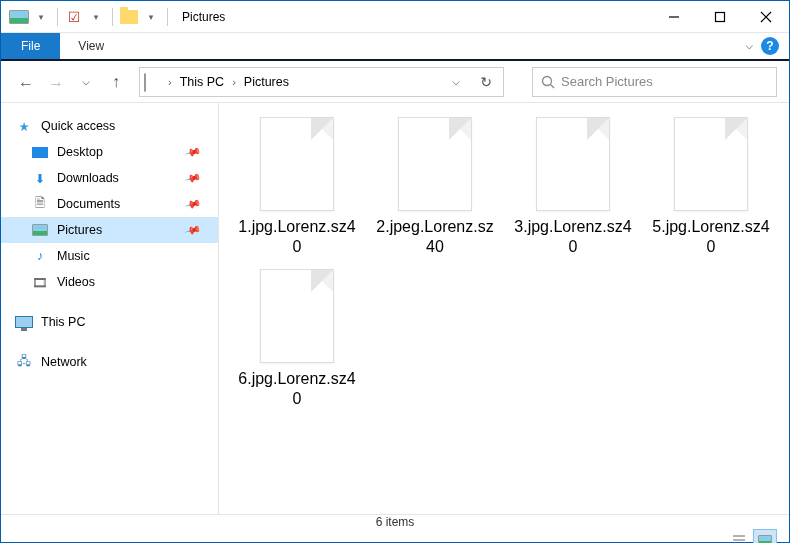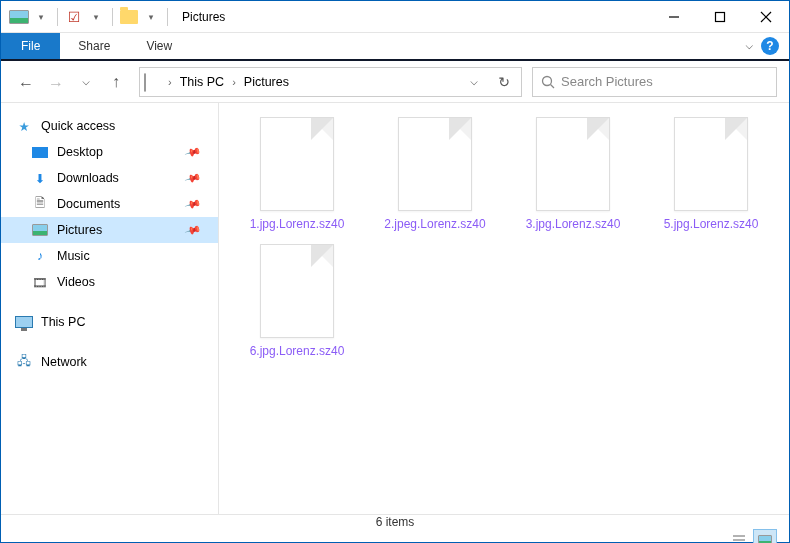--- a/index.html
+++ b/index.html
@@ -25,42 +25,42 @@
 
 
 .navbar { height: 42px; display: flex; align-items: center; padding: 4px 12px; gap: 4px; border-bottom: 1px solid #e5e5e5; }
 .nav-btn { width: 26px; height: 26px; display: flex; align-items: center; justify-content: center; color: #555; font-size: 16px; }
 .nav-btn.disabled { color: #bbb; }
 .addr-wrap { flex: 1; height: 30px; border: 1px solid #ccc; display: flex; align-items: center; padding: 0 4px; gap: 4px; margin: 0 6px; }
 .addr-icon { width: 20px; height: 16px; }
 .addr-seg { font-size: 12.5px; color: #000; padding: 0 4px; }
 .addr-sep { font-size: 11px; color: #666; }
 .addr-spacer { flex: 1; }
-.search-wrap { width: 245px; height: 30px; border: 1px solid #ccc; display: flex; align-items: center; padding: 0 8px; gap: 6px; color: #888; }
+.search-wrap { width: 245px; height: 30px; border: 1px solid #ccc; display: flex; align-items: center; padding: 0 8px; gap: 6px; color: #888; margin-left: 18px; }
 .search-wrap input { border: none; outline: none; font-size: 13px; flex:1; color:#555;}
 .search-wrap input::placeholder { color: #888; }
 
 
 .body { flex: 1; display: flex; overflow: hidden; }
 .sidebar { width: 218px; border-right: 1px solid #e5e5e5; padding: 10px 0; overflow: hidden; }
 .nav-group { margin-bottom: 14px; }
 .nav-item { display: flex; align-items: center; height: 26px; padding-left: 30px; font-size: 12.5px; color: #000; gap: 8px; position: relative; }
 .nav-item.top { padding-left: 14px; }
 .nav-item.selected { background: #cce8ff; }
 .pin { margin-left: auto; margin-right: 18px; color: #888; font-size: 11px; transform: rotate(30deg); display:inline-block;}
 .nav-ico { width: 18px; height: 18px; display: flex; align-items: center; justify-content: center; }
 
 
 .content { flex: 1; padding: 14px 10px 6px 18px; overflow: auto; }
 .file-grid { display: flex; flex-wrap: wrap; gap: 12px 18px; align-content: flex-start; }
 .file-item { width: 120px; display: flex; flex-direction: column; align-items: center; }
 .file-icon { width: 74px; height: 94px; background: #fff; border: 1px solid #ddd; position: relative; margin-bottom: 6px; box-shadow: 0 1px 2px rgba(0,0,0,.05);}
 .file-icon::before { content:""; position:absolute; top:0; right:0; width:0; height:0; border-left: 22px solid transparent; border-top: 22px solid #f2f2f2; }
 .file-icon::after { content:""; position:absolute; top:0; right:0; width:0; height:0; border-left: 22px solid #e4e4e4; border-bottom: 22px solid transparent; }
-.file-label { font-size: 12px; text-align: center; color: #8b5cf6; line-height: 1.25; word-break: break-word; }
+.file-label { font-size: 16px; text-align: center; color: #000000; line-height: 1.25; word-break: break-word; }
 
 
 .statusbar { height: 28px; border-top: 1px solid #e5e5e5; display: flex; align-items: center; padding: 0 12px; font-size: 12px; color: #333; flex-direction: column; }
 .statusbar .view-btns { margin-left: auto; display: flex; gap: 2px; }
 .vbtn { width: 24px; height: 22px; border: 1px solid transparent; display:flex; align-items:center; justify-content:center;}
 .vbtn.active { border-color: #84c0eb; background: #cde6f7; }
 
 
 .pic-thumb { width:20px; height:14px; background: linear-gradient(#87ceeb 60%, #3cb371 60%); border:1px solid #999; border-radius:1px;}
 .folder-ico { width:18px; height:14px; background:#ffd86b; border-radius:1px; position:relative;}
@@ -105,21 +105,20 @@
           <svg width="12" height="12">
             <line x1="1" y1="1" x2="11" y2="11" stroke="#000" stroke-width="1.2"></line>
             <line x1="11" y1="1" x2="1" y2="11" stroke="#000" stroke-width="1.2"></line>
           </svg>
         </div>
     </div>
   </div>
 
   <div class="ribbon">
     <div class="file-tab">File</div>
-    <div class="ribbon-tab">Share</div>
     <div class="ribbon-tab">View</div>
     <div class="ribbon-right">
       <span class="chevron">⌵</span>
       <span class="help-icon">?</span>
     </div>
   </div>
 
   <div class="navbar">
     <div class="nav-btn">←</div>
     <div class="nav-btn disabled">→</div>

